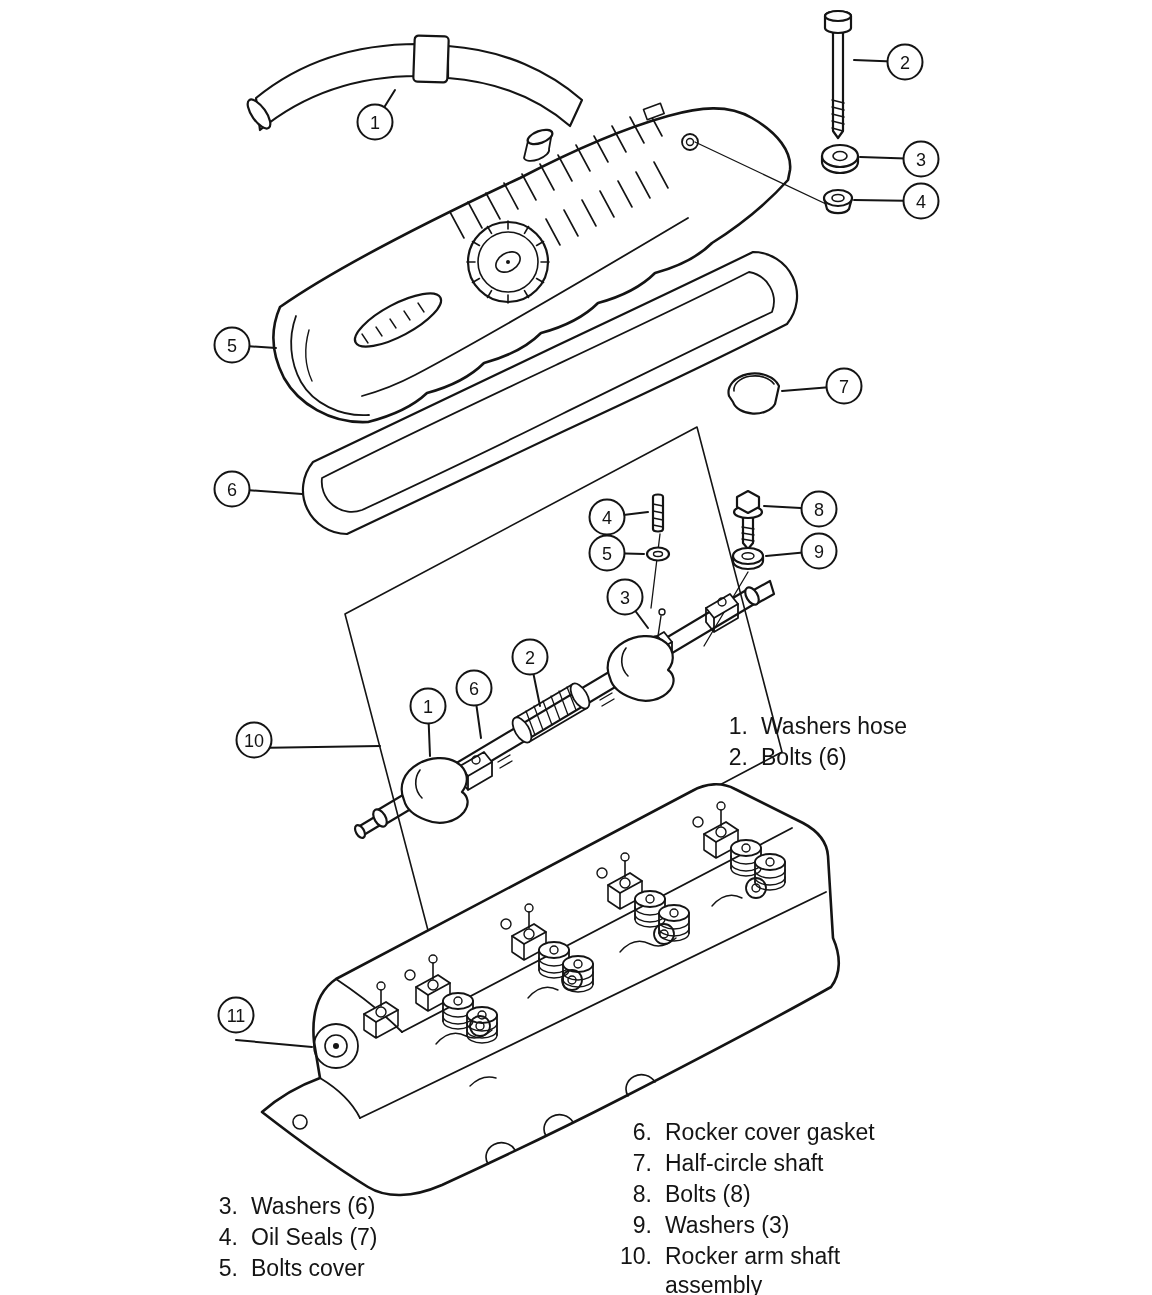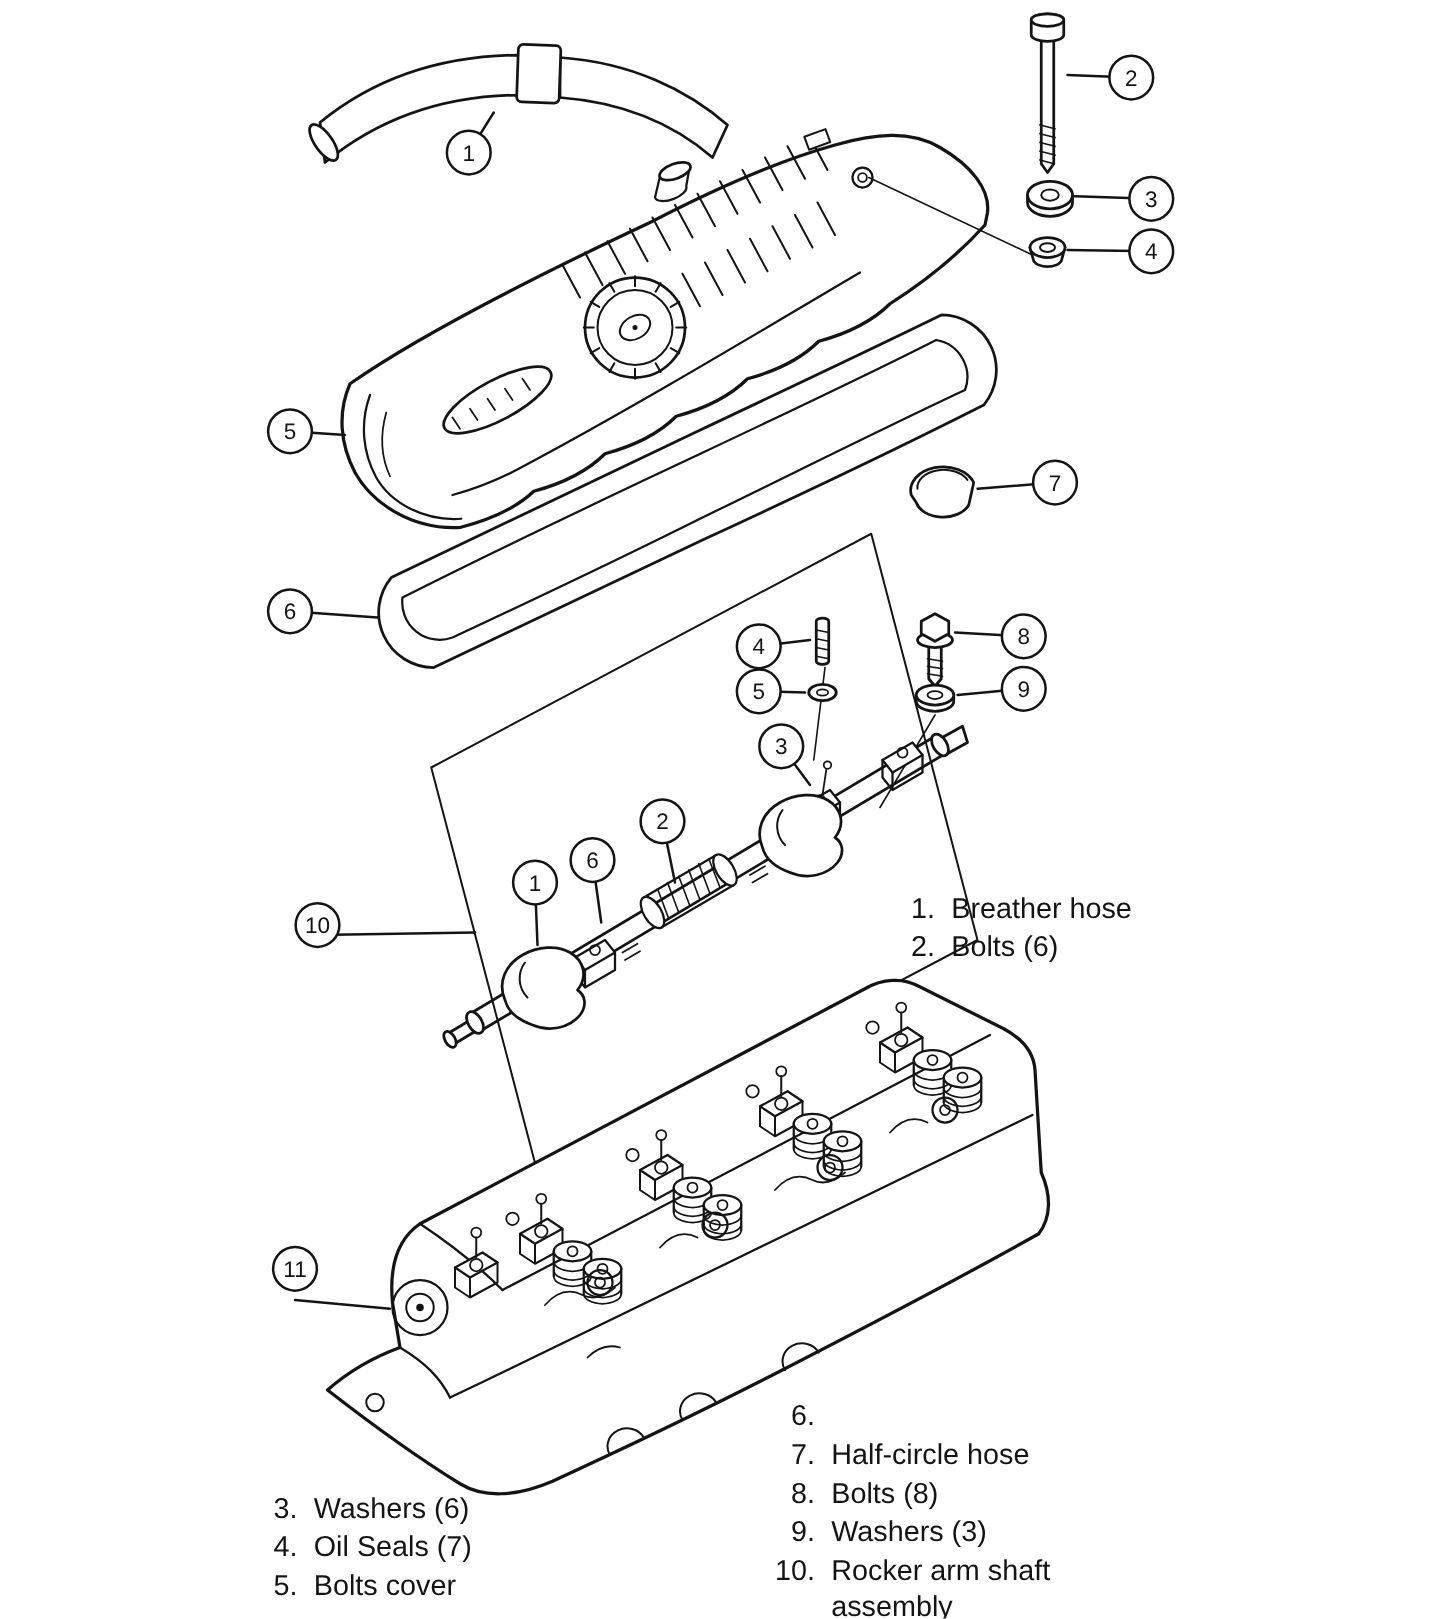--- a/index.html
+++ b/index.html
@@ -276,21 +276,21 @@
       <div class="callout" style="left: 428px; top: 706px;">1</div>
       <div class="callout" style="left: 819px; top: 509px;">8</div>
       <div class="callout" style="left: 819px; top: 551px;">9</div>
       <div class="callout" style="left: 254px; top: 740px;">10</div>
       <div class="callout" style="left: 236px; top: 1015px;">11</div>
     </div>
 
   <div class="legend" style="left:714px;top:712px;">
       <div class="legend-row">
         <span class="legend-num">1.</span>
-        <span class="legend-label">Breather hose</span>
+        <span class="legend-label">Washers hose</span>
       </div>
       <div class="legend-row">
         <span class="legend-num">2.</span>
         <span class="legend-label">Bolts (6)</span>
       </div>
     </div>
   <div class="legend" style="left:204px;top:1192px;">
       <div class="legend-row">
         <span class="legend-num">3.</span>
         <span class="legend-label">Washers (6)</span>
@@ -300,24 +300,25 @@
         <span class="legend-label">Oil Seals (7)</span>
       </div>
       <div class="legend-row">
         <span class="legend-num">5.</span>
         <span class="legend-label">Bolts cover</span>
       </div>
     </div>
   <div class="legend" style="left:618px;top:1118px;">
       <div class="legend-row">
         <span class="legend-num">6.</span>
+        <span class="legend-label">Rocker cover gasket</span>
       </div>
       <div class="legend-row">
         <span class="legend-num">7.</span>
-        <span class="legend-label">Half-circle hose</span>
+        <span class="legend-label">Half-circle shaft</span>
       </div>
       <div class="legend-row">
         <span class="legend-num">8.</span>
         <span class="legend-label">Bolts (8)</span>
       </div>
       <div class="legend-row">
         <span class="legend-num">9.</span>
         <span class="legend-label">Washers (3)</span>
       </div>
       <div class="legend-row">

